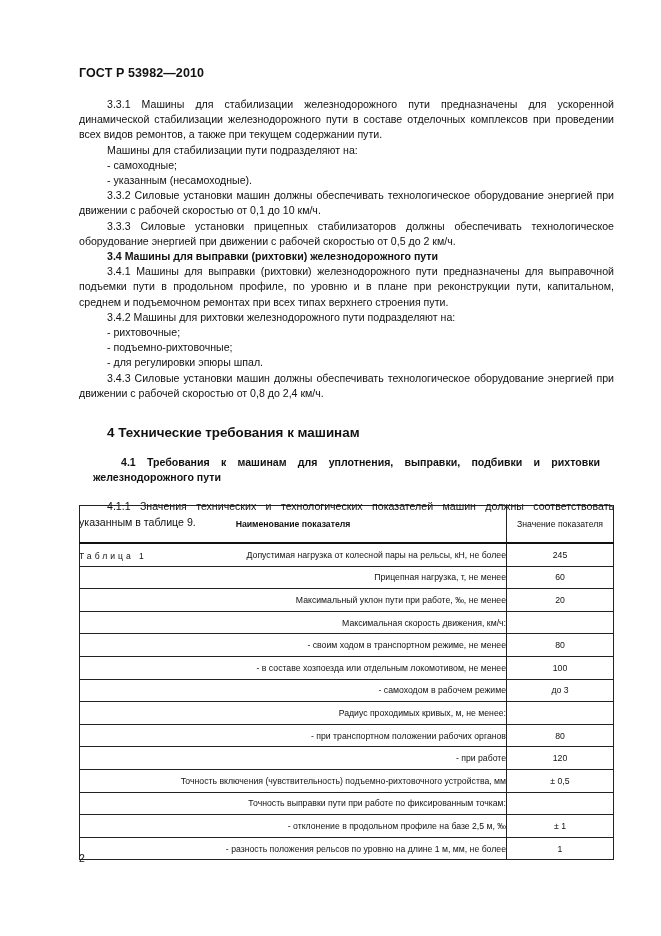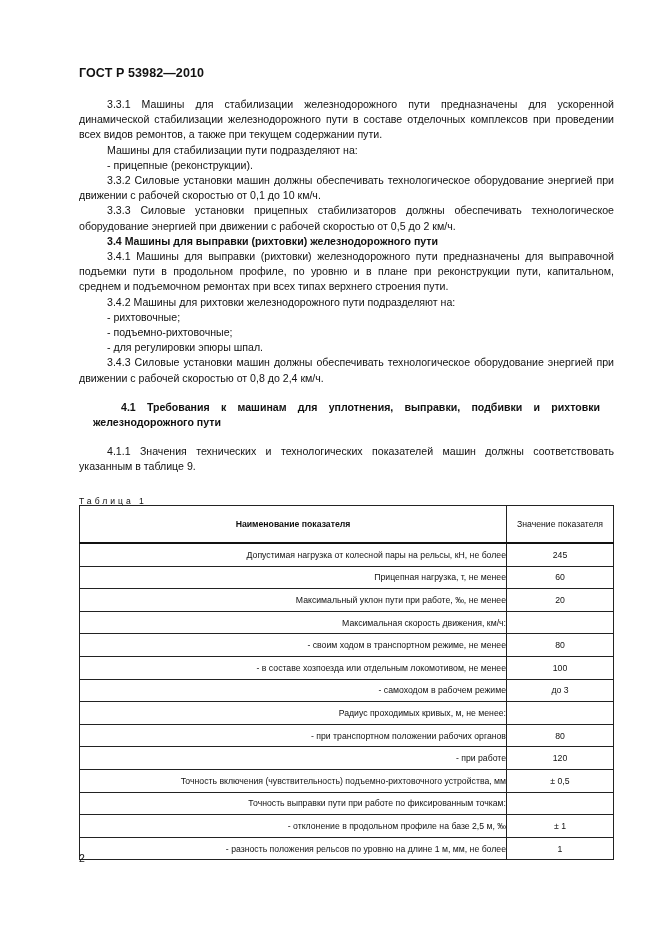--- a/index.html
+++ b/index.html
@@ -25,32 +25,34 @@
 </style>
 </head>
 <body>
 
 <div class="page">
   <div class="doc-header">ГОСТ Р 53982—2010</div>
 
   <div class="content">
     <p class="p ind">3.3.1  Машины для стабилизации железнодорожного пути предназначены для ускоренной динамической стабилизации железнодорожного пути в составе отделочных комплексов при проведении всех видов ремонтов, а также при текущем содержании пути.</p>
     <p class="p ind">Машины для стабилизации пути подразделяют на:</p>
-    <p class="p ind">- прицепные (реконструкции).</p>
+    <p class="p ind">- самоходные;</p>
+    <p class="p ind">- указанным (несамоходные).</p>
     <p class="p ind">3.3.2  Силовые установки машин должны обеспечивать технологическое оборудование энергией при движении с рабочей скоростью от 0,1 до 10 км/ч.</p>
     <p class="p ind">3.3.3  Силовые установки прицепных стабилизаторов должны обеспечивать технологическое оборудование энергией при движении с рабочей скоростью от 0,5 до 2 км/ч.</p>
 
     <p class="h3">3.4  Машины для выправки (рихтовки) железнодорожного пути</p>
     <p class="p ind">3.4.1  Машины для выправки (рихтовки) железнодорожного пути предназначены для выправочной подъемки пути в продольном профиле, по уровню и в плане при реконструкции пути, капитальном, среднем и подъемочном ремонтах при всех типах верхнего строения пути.</p>
     <p class="p ind">3.4.2  Машины для рихтовки железнодорожного пути подразделяют на:</p>
     <p class="p ind">- рихтовочные;</p>
     <p class="p ind">- подъемно-рихтовочные;</p>
     <p class="p ind">- для регулировки эпюры шпал.</p>
     <p class="p ind">3.4.3  Силовые установки машин должны обеспечивать технологическое оборудование энергией при движении с рабочей скоростью от 0,8 до 2,4 км/ч.</p>
 
+    <p class="h2">4  Технические требования к машинам</p>
     <p class="h2b">4.1  Требования к машинам для уплотнения, выправки, подбивки и рихтовки железнодорожного пути</p>
     <p class="p ind">4.1.1  Значения технических и технологических показателей машин должны соответствовать указанным в таблице 9.</p>
     <p class="caption">Таблица 1</p>
   </div>
 
   <table>
     <thead>
       <tr>
         <th class="c1h">Наименование показателя</th>
         <th class="c2">Значение показателя</th>

